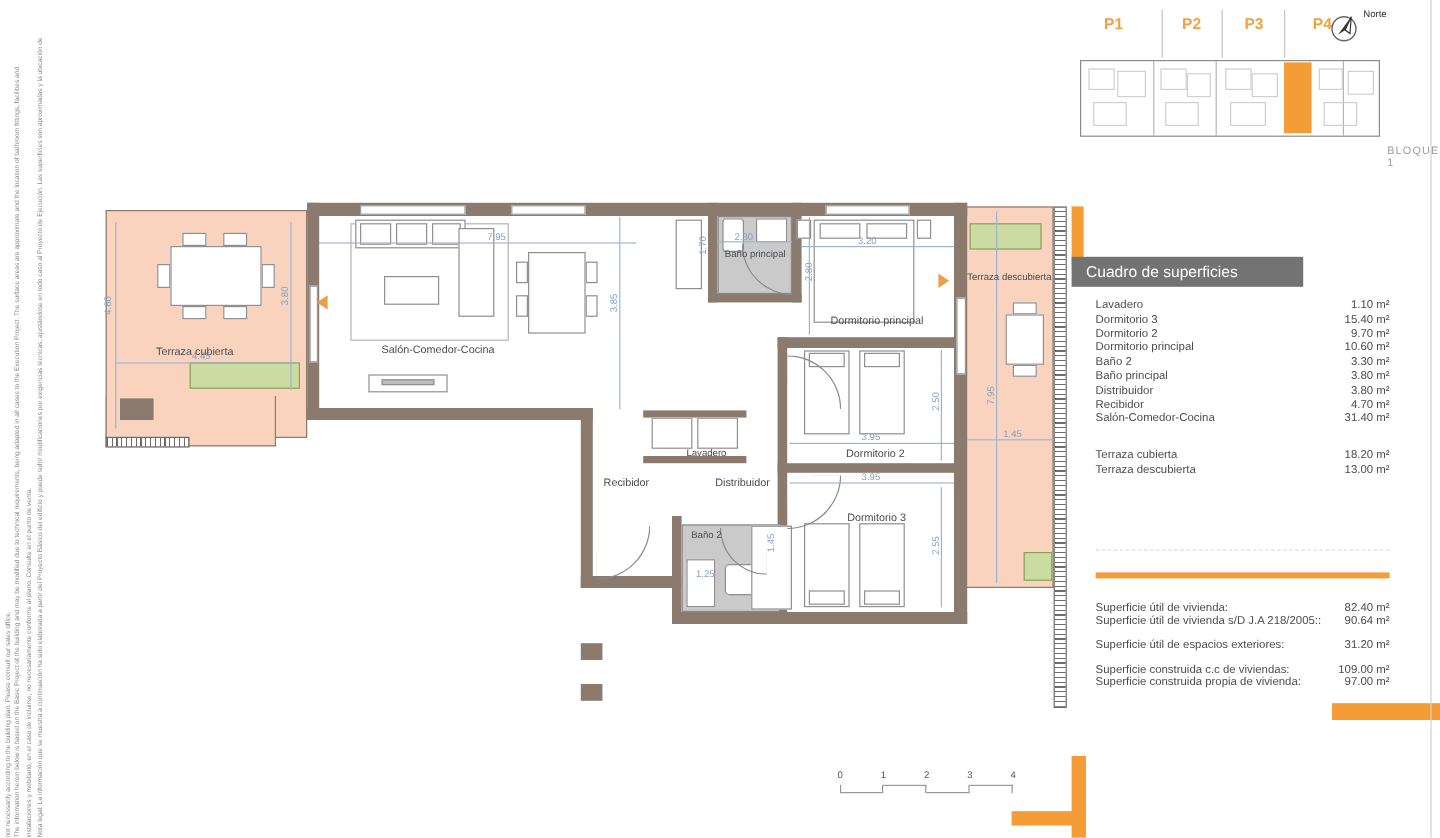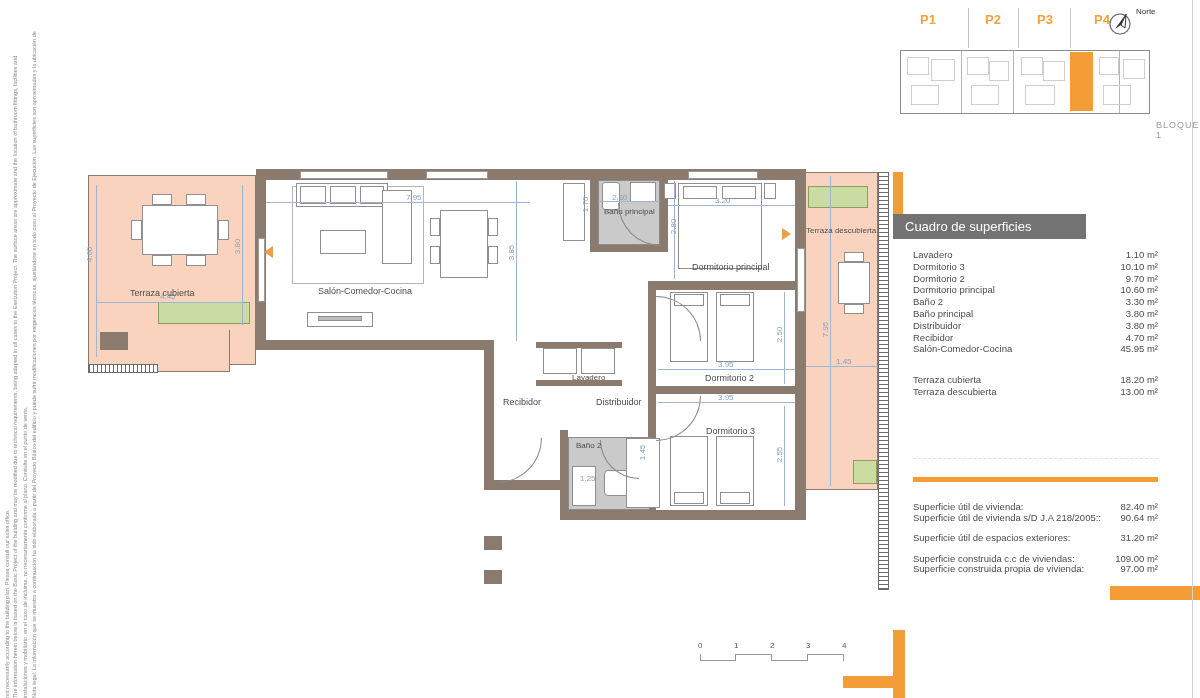--- a/index.html
+++ b/index.html
@@ -268,21 +268,21 @@
   <div class="sp-vbar"></div>
   <div class="sp-header">Cuadro de superficies</div>
 
   <div class="sp-rows" style="top:249px;">
     <div class="sp-row">
         <span>Lavadero</span>
         <span>1.10 m²</span>
       </div>
     <div class="sp-row">
         <span>Dormitorio 3</span>
-        <span>10.10 m²</span>
+        <span>15.40 m²</span>
       </div>
     <div class="sp-row">
         <span>Dormitorio 2</span>
         <span>9.70 m²</span>
       </div>
     <div class="sp-row">
         <span>Dormitorio principal</span>
         <span>10.60 m²</span>
       </div>
     <div class="sp-row">
@@ -296,21 +296,21 @@
     <div class="sp-row">
         <span>Distribuidor</span>
         <span>3.80 m²</span>
       </div>
     <div class="sp-row">
         <span>Recibidor</span>
         <span>4.70 m²</span>
       </div>
     <div class="sp-row">
         <span>Salón-Comedor-Cocina</span>
-        <span>45.95 m²</span>
+        <span>31.40 m²</span>
       </div>
   </div>
 
   <div class="sp-rows" style="top:374px;">
     <div class="sp-row">
         <span>Terraza cubierta</span>
         <span>18.20 m²</span>
       </div>
     <div class="sp-row">
         <span>Terraza descubierta</span>

